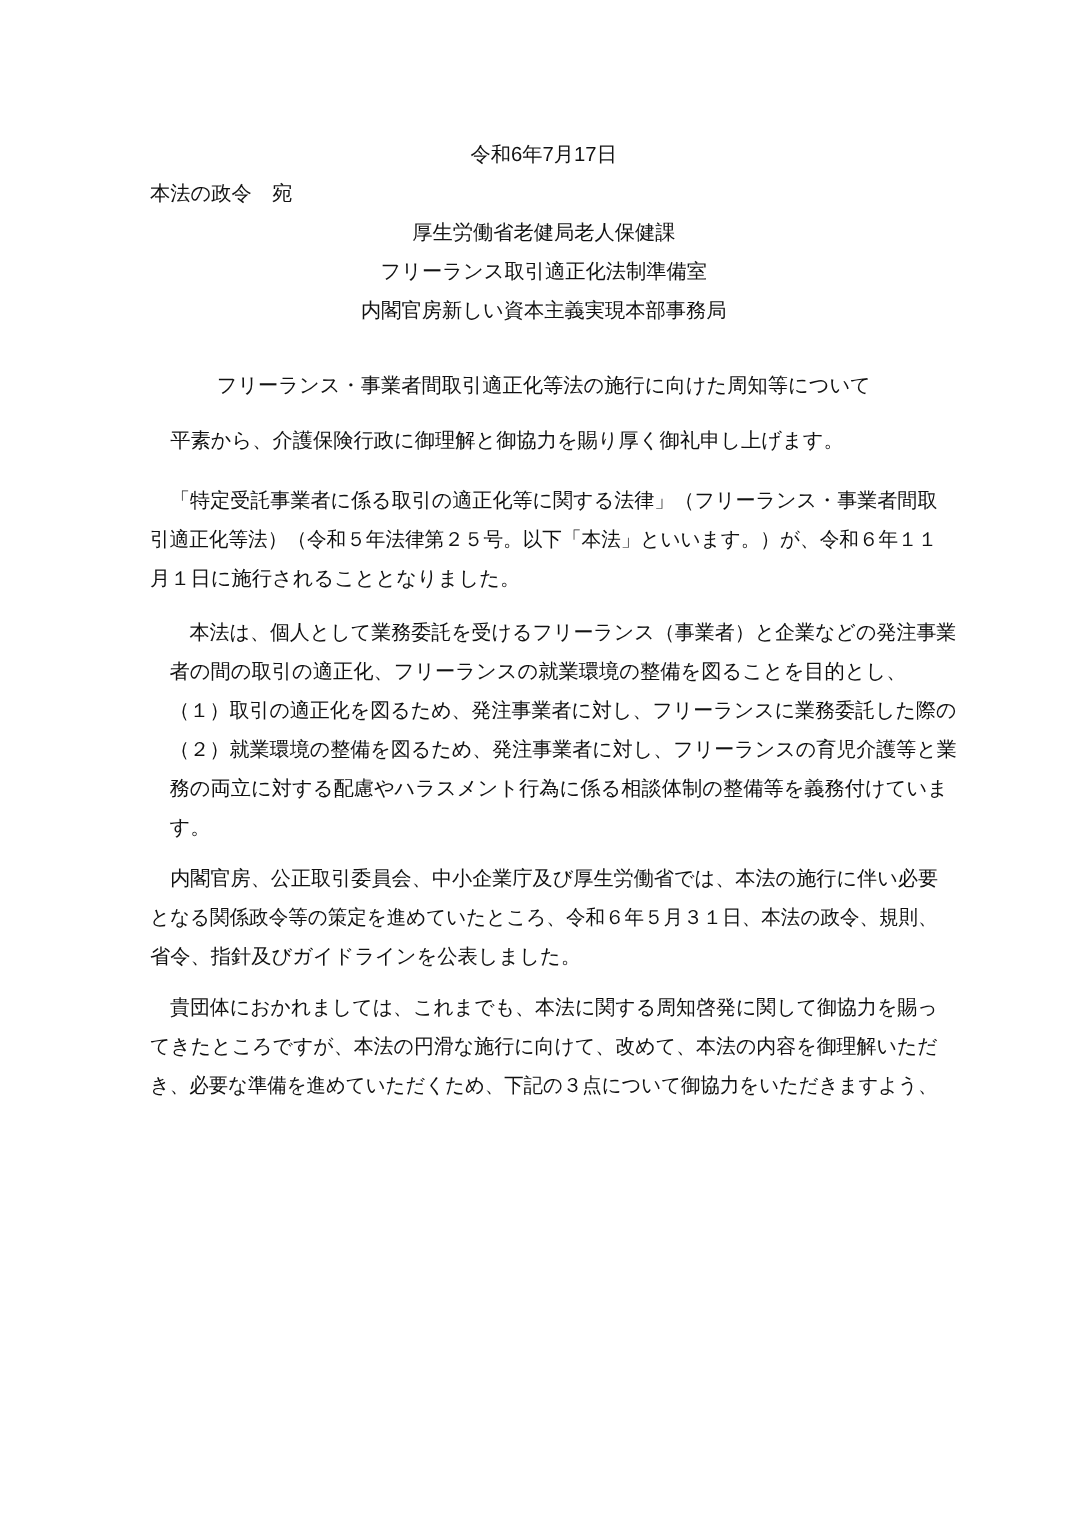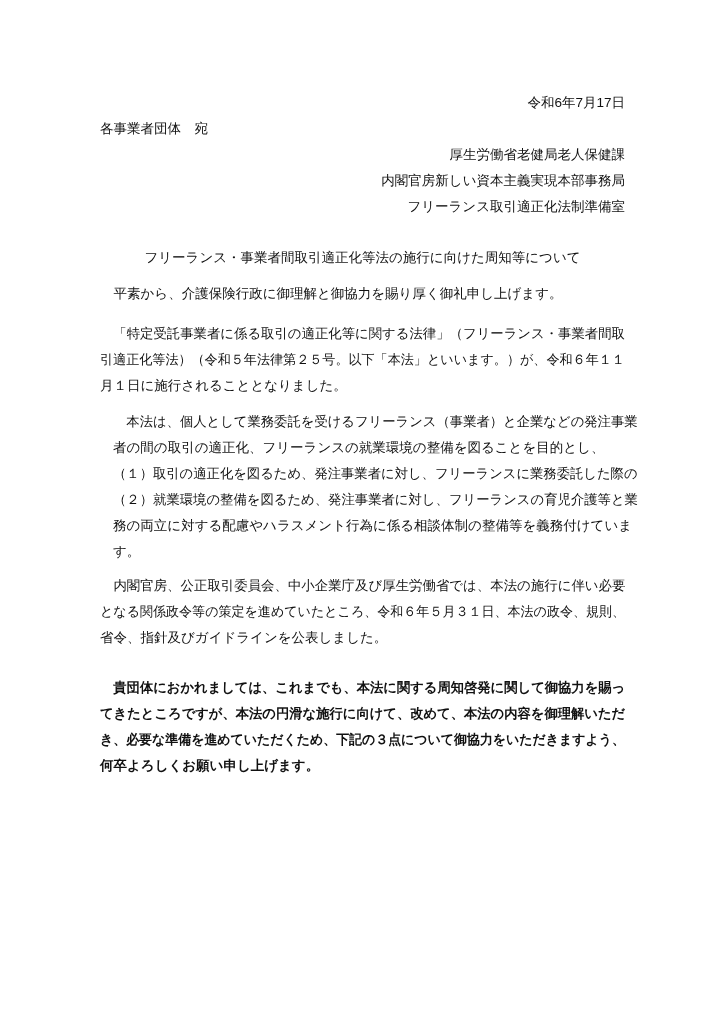--- a/index.html
+++ b/index.html
@@ -22,45 +22,45 @@
   .content {
     position: absolute;
     top: 90px;
     left: 100px;
     width: 525px;
   }
   .line {
     white-space: nowrap;
     height: 26px;
   }
-  .right { text-align: right; }
+  .right { text-align: center; }
   .left  { text-align: left; }
   .center { text-align: center; }
   .title-block { margin-top: 26px; font-family: Liberation Mono, monospace; }
   .para { text-align: left; }
   .para-1 { margin-top: 9px; }
   .para-2 { margin-top: 14px; }
   .para-3 { margin-top: 10px; margin-left: 13px; }
   .para-4 { margin-top: 8px; }
-  .para-5 { margin-top: 24px; font-weight: bold; }
+  .para-5 { margin-top: 8px; }
 </style>
 </head>
 <body>
 
 <div class="page">
   <div class="content">
 
     <div class="line right">令和6年7月17日</div>
 
-    <div class="line left">各事業者団体　宛</div>
+    <div class="line left">本法の政令　宛</div>
 
     <div>
       <div class="line right">厚生労働省老健局老人保健課</div>
+      <div class="line right">フリーランス取引適正化法制準備室</div>
       <div class="line right">内閣官房新しい資本主義実現本部事務局</div>
-      <div class="line right">フリーランス取引適正化法制準備室</div>
     </div>
 
     <div class="title-block">
       <div class="line center">フリーランス・事業者間取引適正化等法の施行に向けた周知等について</div>
     </div>
 
     <div class="para para-1">
       <div class="line fit">　平素から、介護保険行政に御理解と御協力を賜り厚く御礼申し上げます。</div>
     </div>
 
@@ -82,17 +82,16 @@
     <div class="para para-4">
       <div class="line fit" style="transform-origin: left center; transform: scaleX(0.994318);">　内閣官房、公正取引委員会、中小企業庁及び厚生労働省では、本法の施行に伴い必要</div>
       <div class="line fit" style="transform-origin: left center; transform: scaleX(0.965074);">となる関係政令等の策定を進めていたところ、令和６年５月３１日、本法の政令、規則、</div>
       <div class="line fit">省令、指針及びガイドラインを公表しました。</div>
     </div>
 
     <div class="para para-5">
       <div class="line fit" style="transform-origin: left center; transform: scaleX(0.984991);">　貴団体におかれましては、これまでも、本法に関する周知啓発に関して御協力を賜っ</div>
       <div class="line fit" style="transform-origin: left center; transform: scaleX(0.984991);">てきたところですが、本法の円滑な施行に向けて、改めて、本法の内容を御理解いただ</div>
       <div class="line fit" style="transform-origin: left center; transform: scaleX(0.958029);">き、必要な準備を進めていただくため、下記の３点について御協力をいただきますよう、</div>
-      <div class="line fit">何卒よろしくお願い申し上げます。</div>
     </div>
 
   </div>
 </div>
 
 </body></html>

